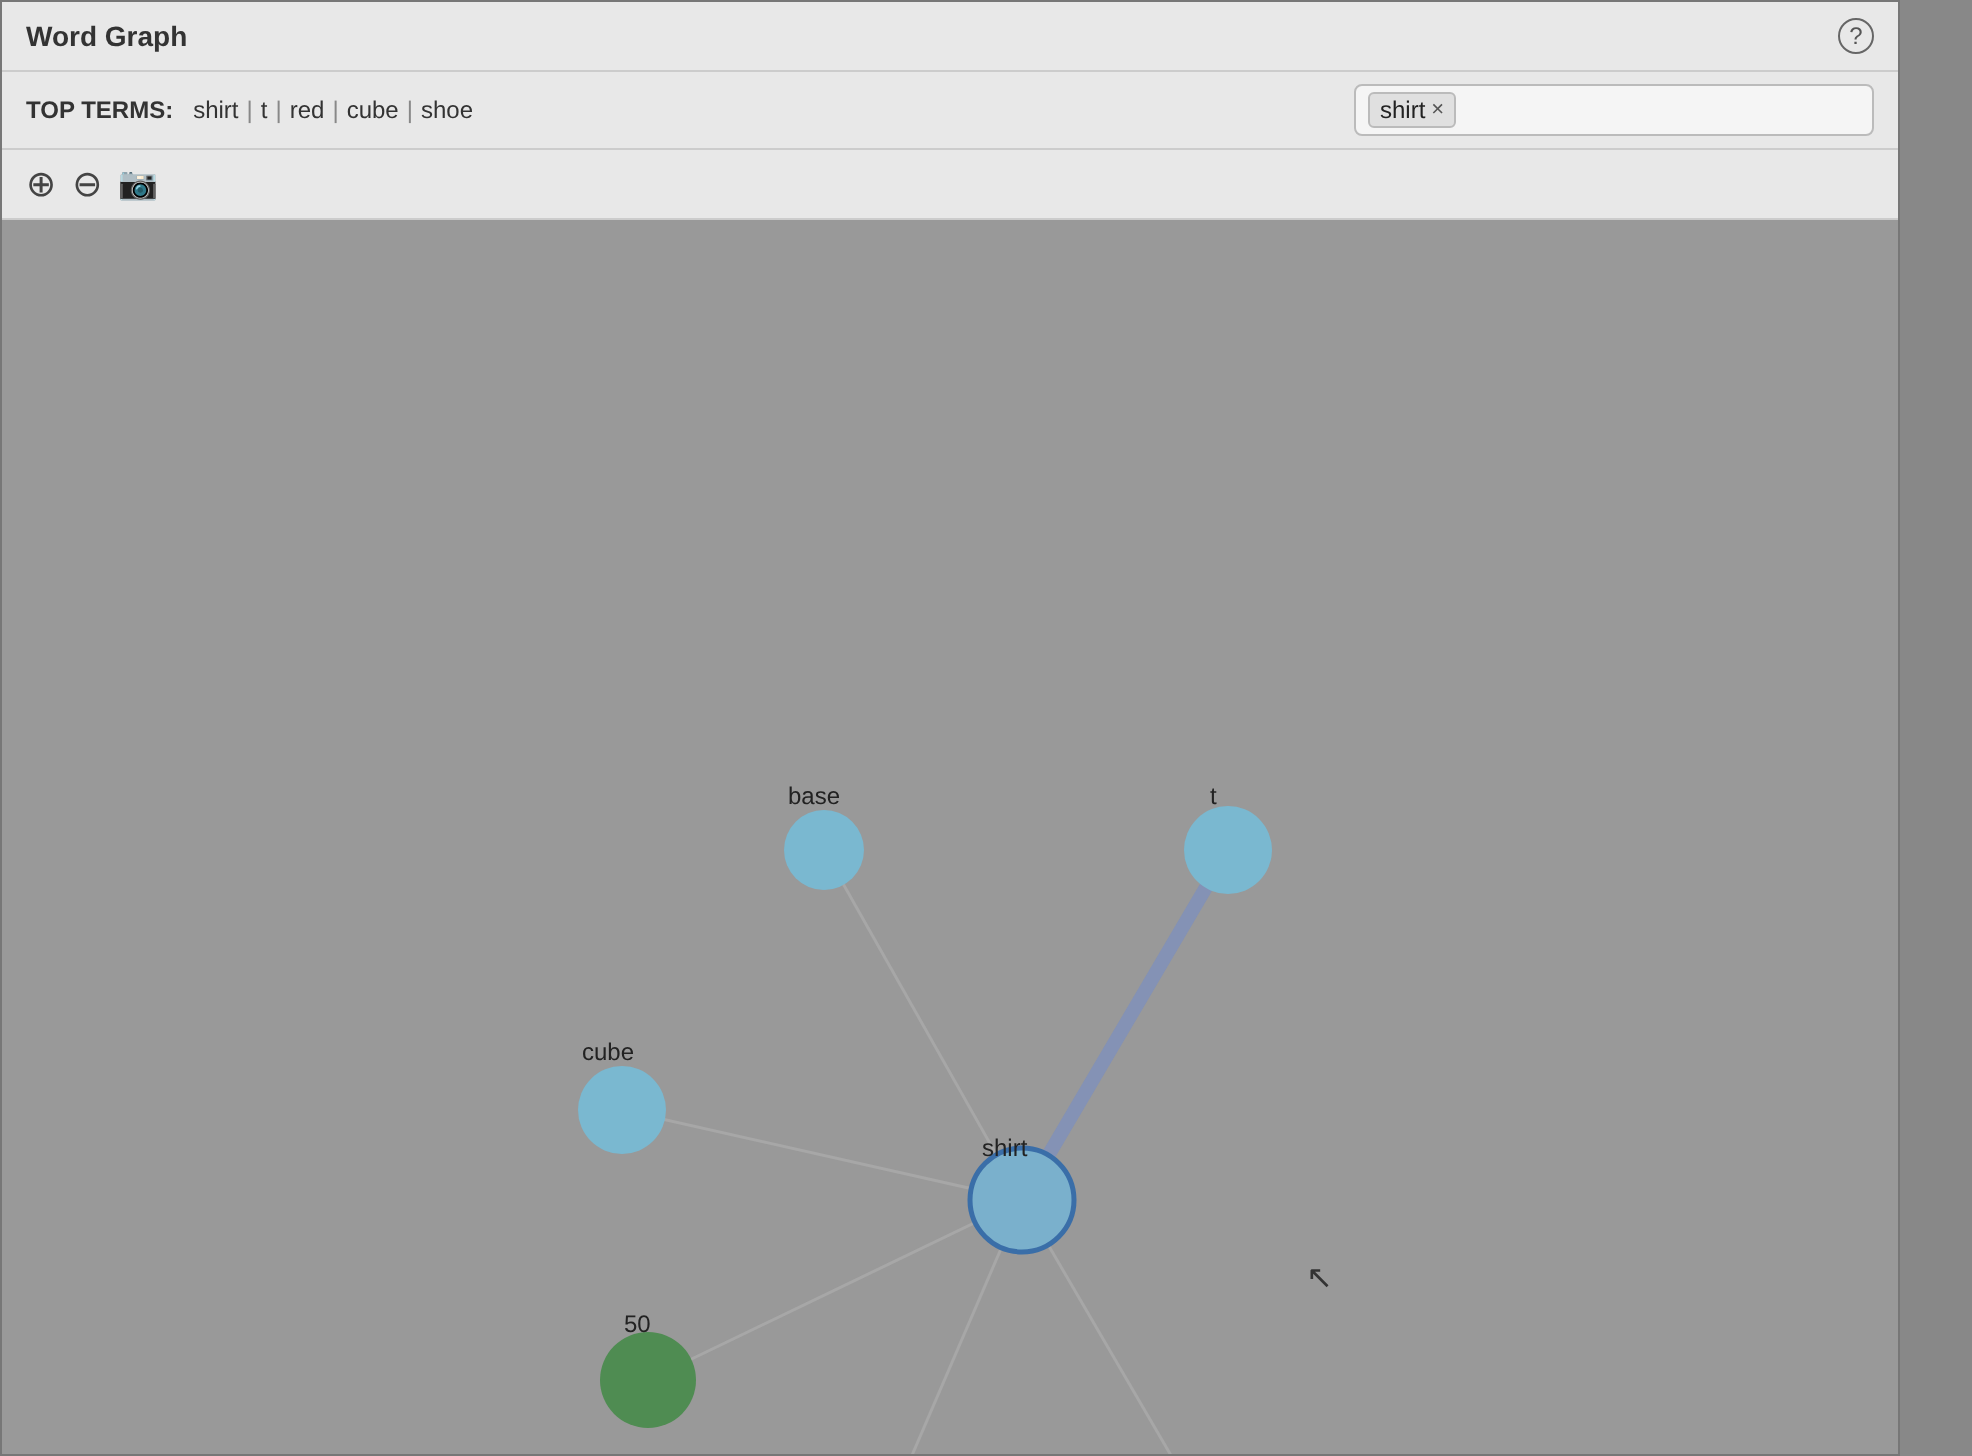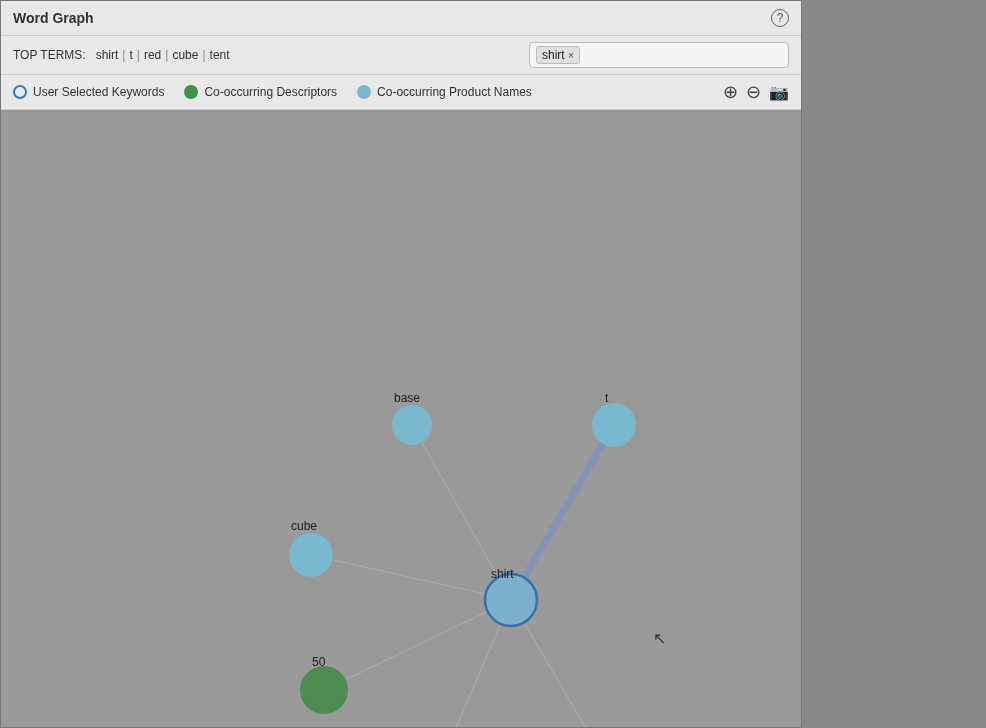--- a/index.html
+++ b/index.html
@@ -8,21 +8,21 @@
       font-family: Arial, sans-serif;
       font-size: 13px;
       color: #222;
       width: 986px;
       height: 728px;
       overflow: hidden;
     }
     .window {
       background: #999;
       border: 1px solid #777;
-      width: 802px;
+      width: 950px;
       height: 728px;
       display: flex;
       flex-direction: column;
     }
     .title-bar {
       background: #e8e8e8;
       padding: 8px 12px;
       display: flex;
       align-items: center;
       justify-content: space-between;
@@ -55,21 +55,21 @@
       border-bottom: 1px solid #ccc;
       flex-shrink: 0;
     }
     .top-terms-left {
       display: flex;
       align-items: center;
       gap: 0;
     }
     .top-terms-label {
       font-size: 12px;
-      font-weight: normal;
+      font-weight: bold;
       color: #333;
       margin-right: 6px;
     }
     .term-item {
       font-size: 12px;
       color: #333;
       cursor: pointer;
       padding: 0 4px;
     }
     .term-sep {
@@ -181,45 +181,31 @@
     <div class="top-terms-left">
       <span class="top-terms-label">TOP TERMS:</span>
       <span class="term-item">shirt</span>
       <span class="term-sep"> | </span>
       <span class="term-item">t</span>
       <span class="term-sep"> | </span>
       <span class="term-item">red</span>
       <span class="term-sep"> | </span>
       <span class="term-item">cube</span>
       <span class="term-sep"> | </span>
-      <span class="term-item">tent</span>
+      <span class="term-item">shoe</span>
     </div>
     <div class="search-box">
       <div class="search-tag">
         <span>shirt</span>
         <span class="search-tag-close">×</span>
       </div>
     </div>
   </div>
 
   <div class="legend-bar">
-    <div class="legend-items">
-      <div class="legend-item">
-        <div class="legend-circle-outline"></div>
-        <span>User Selected Keywords</span>
-      </div>
-      <div class="legend-item">
-        <div class="legend-circle-green"></div>
-        <span>Co-occurring Descriptors</span>
-      </div>
-      <div class="legend-item">
-        <div class="legend-circle-blue"></div>
-        <span>Co-occurring Product Names</span>
-      </div>
-    </div>
     <div class="toolbar-icons">
       <span class="toolbar-icon">⊕</span>
       <span class="toolbar-icon">⊖</span>
       <span class="toolbar-icon" style="font-size:16px;">📷</span>
     </div>
   </div>
 
   <div class="graph-area">
     <svg class="graph-svg">
 

